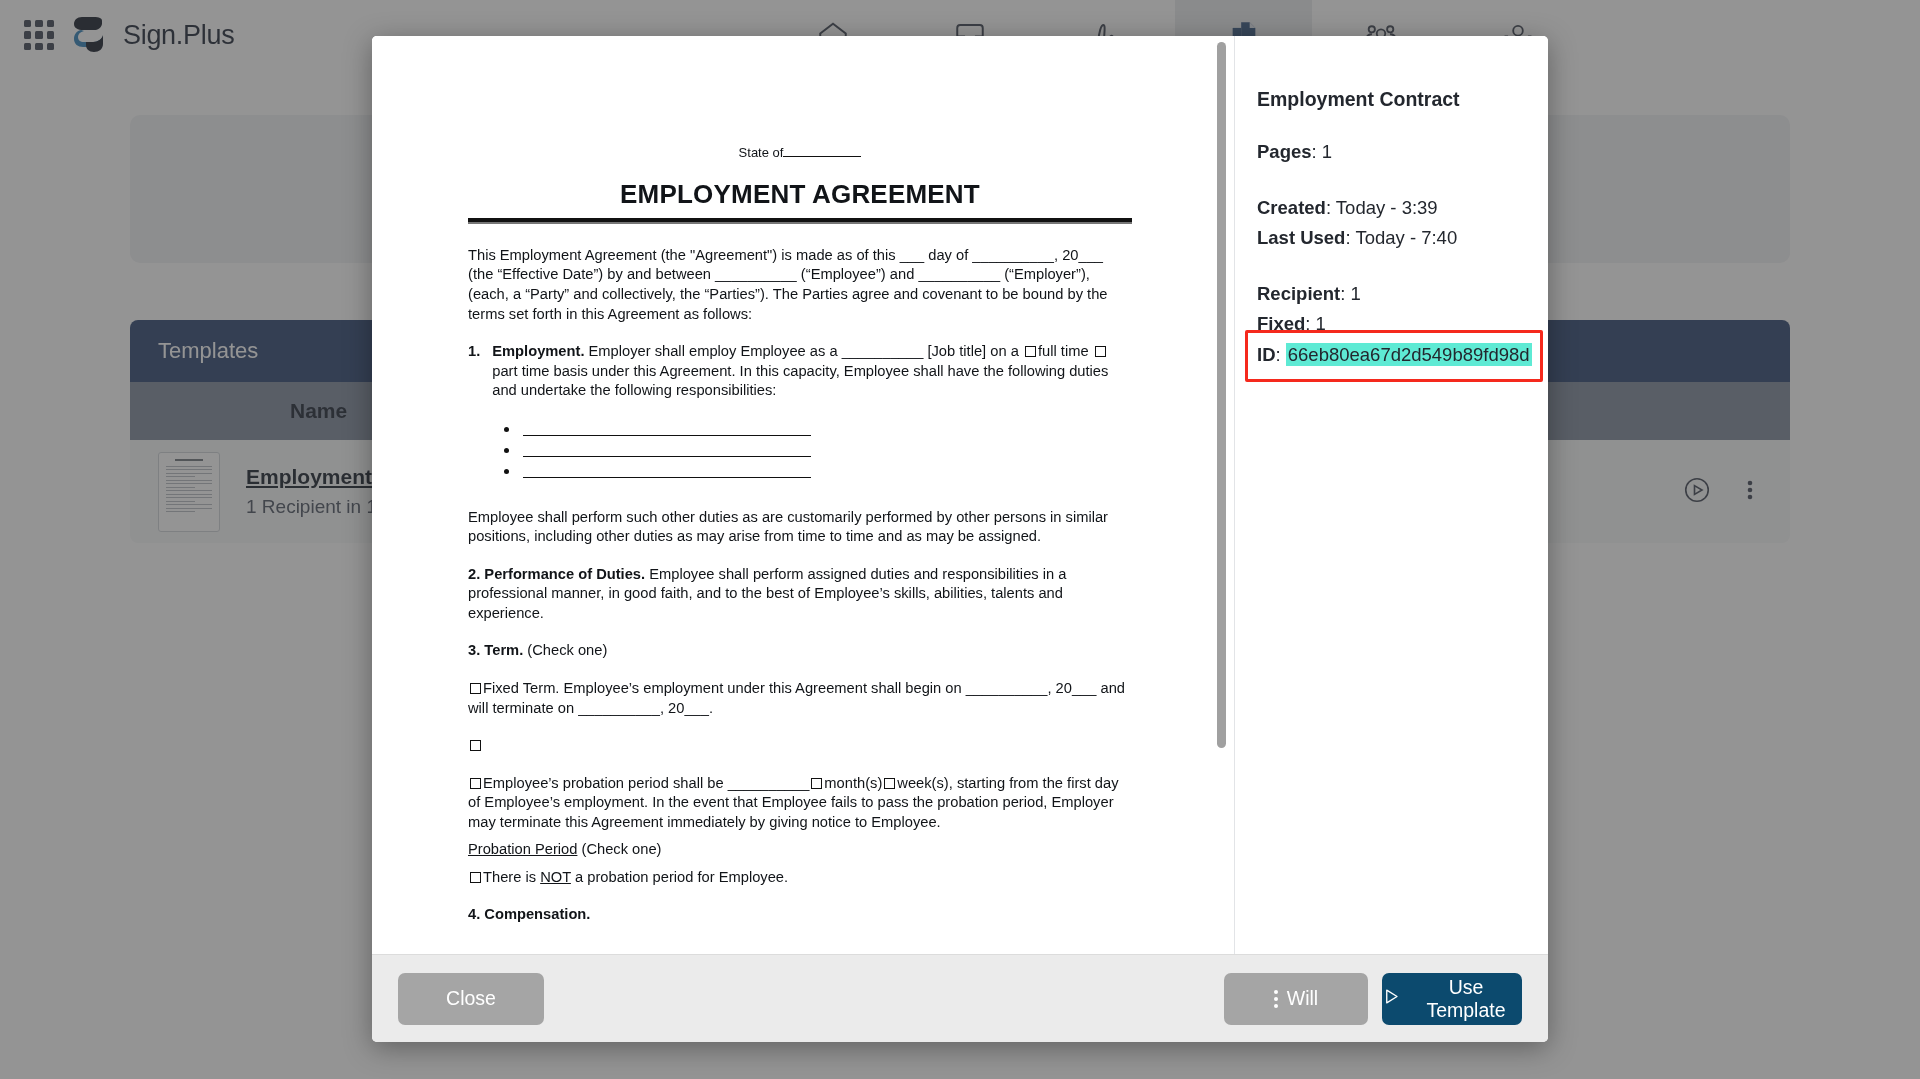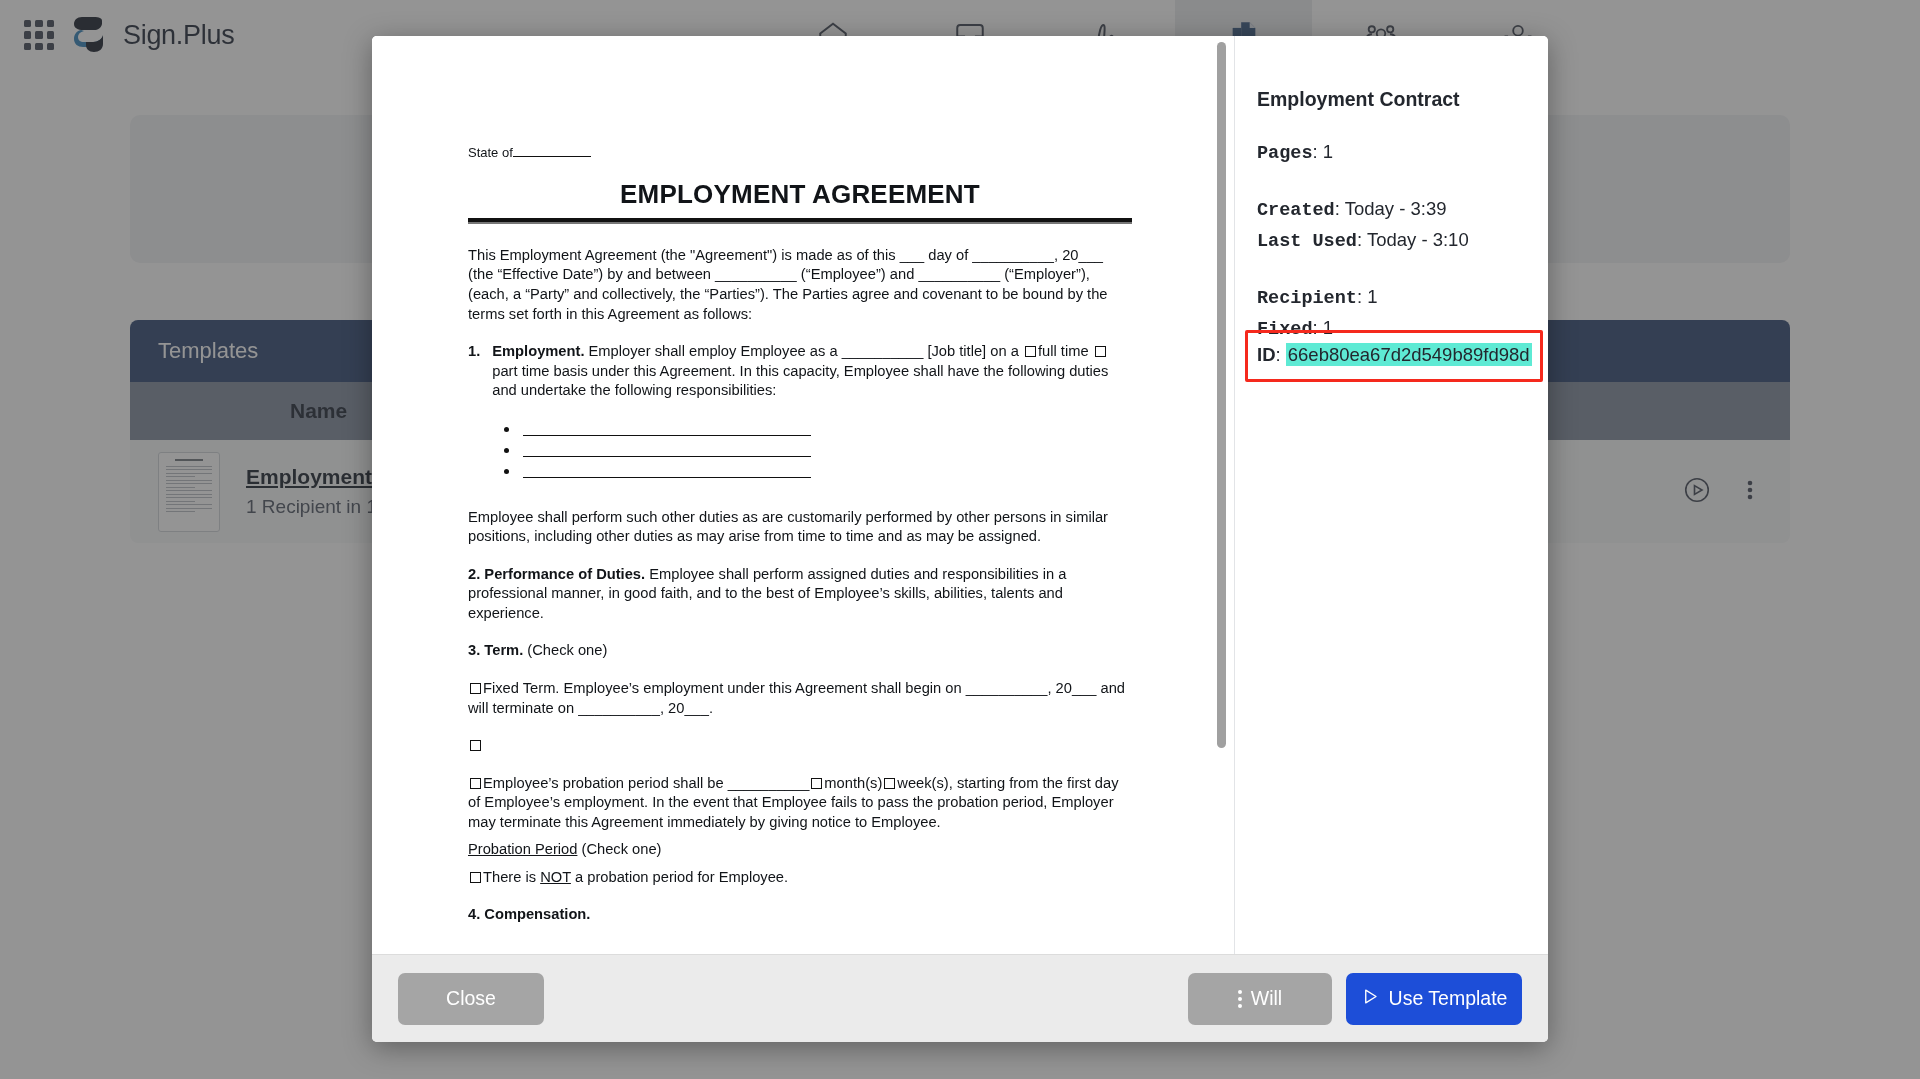--- a/index.html
+++ b/index.html
@@ -153,21 +153,21 @@
     background: #ffffff; overflow: hidden;
   }
   .doc-page {
     position: absolute; left: 0; top: 0;
     width: 856px; padding: 108px 96px 0 96px;
     background: #ffffff;
     color: #111418;
     font-family: "Liberation Sans", sans-serif;
     font-size: 14.7px; line-height: 1.33;
   }
-  .doc-stateof { font-size: 13px; margin-bottom: 16px; }
+  .doc-stateof { font-size: 13px; margin-bottom: 16px; text-align: center; }
   .ul-sm { border-bottom: 1px solid #111; display: inline-block; width: 78px; }
   .doc-title {
     text-align: center; font-size: 26px; font-weight: bold;
     letter-spacing: 0.2px; margin: 2px 0 6px;
   }
   .doc-rule { border-top: 4px solid #111; border-bottom: 2px solid #777; margin-bottom: 22px; }
   .doc-p { margin-bottom: 18px; text-align: left; }
   .doc-p.tight { margin-bottom: 8px; }
   .cbx {
     display: inline-block; width: 11px; height: 11px;
@@ -196,21 +196,21 @@
   
   .details-pane {
     flex: 1; background: #ffffff;
     border-left: 1px solid #e2e4e7;
     padding: 52px 30px 0 22px;
     font-size: 18.5px; color: #23272e;
     position: relative;
   }
   .details-title { font-size: 19.5px; font-weight: bold; margin-bottom: 30px; }
   .d-row { margin-bottom: 8px; }
-  .d-row b { font-weight: bold; font-family: Liberation Mono, monospace; }
+  .d-row b { font-weight: bold; }
   .gap { height: 26px; }
   .id-highlight-box {
     position: absolute; left: 10px; top: 294px;
     width: 298px; height: 52px;
     border: 3px solid #f5291d; border-radius: 2px;
   }
   .id-row {
     position: absolute; left: 22px; top: 308px;
     font-size: 18.5px;
   }
@@ -224,21 +224,21 @@
     border-top: 1px solid #dcdcdc;
   }
   .btn {
     border: none; border-radius: 7px; cursor: pointer;
     font-family: "Liberation Sans", sans-serif;
     color: #ffffff; display: inline-flex; align-items: center;
     justify-content: center; gap: 9px;
   }
   .btn-close { background: #a5a5a5; width: 146px; height: 52px; font-size: 19.5px; }
   .btn-more { background: #a5a5a5; width: 144px; height: 52px; font-size: 19.5px; }
-  .btn-use { background: #1d4ed8; width: 176px; height: 52px; font-size: 19.5px; }
+  .btn-use { background: #0c4a6e; width: 140px; height: 52px; font-size: 19.5px; }
   .spacer { flex: 1; }
   .kebab { display: flex; flex-direction: column; gap: 3px; }
   .kebab span { width: 4px; height: 4px; border-radius: 50%; background: #fff; }
 </style>
 </head>
 <body>
 
 <div class="app">
 
   <div class="topnav">
@@ -463,21 +463,21 @@
 
       <div class="d-row">
         <b>Pages</b>: <span>1</span>
       </div>
       <div class="gap"></div>
 
       <div class="d-row">
         <b>Created</b>: <span>Today - 3:39</span>
       </div>
       <div class="d-row">
-        <b>Last Used</b>: <span>Today - 3:10</span>
+        <b>Last Used</b>: <span>Today - 7:40</span>
       </div>
       <div class="gap"></div>
 
       <div class="d-row">
         <b>Recipient</b>: <span>1</span>
       </div>
       <div class="d-row">
         <b>Fixed</b>: <span>1</span>
       </div>
 

